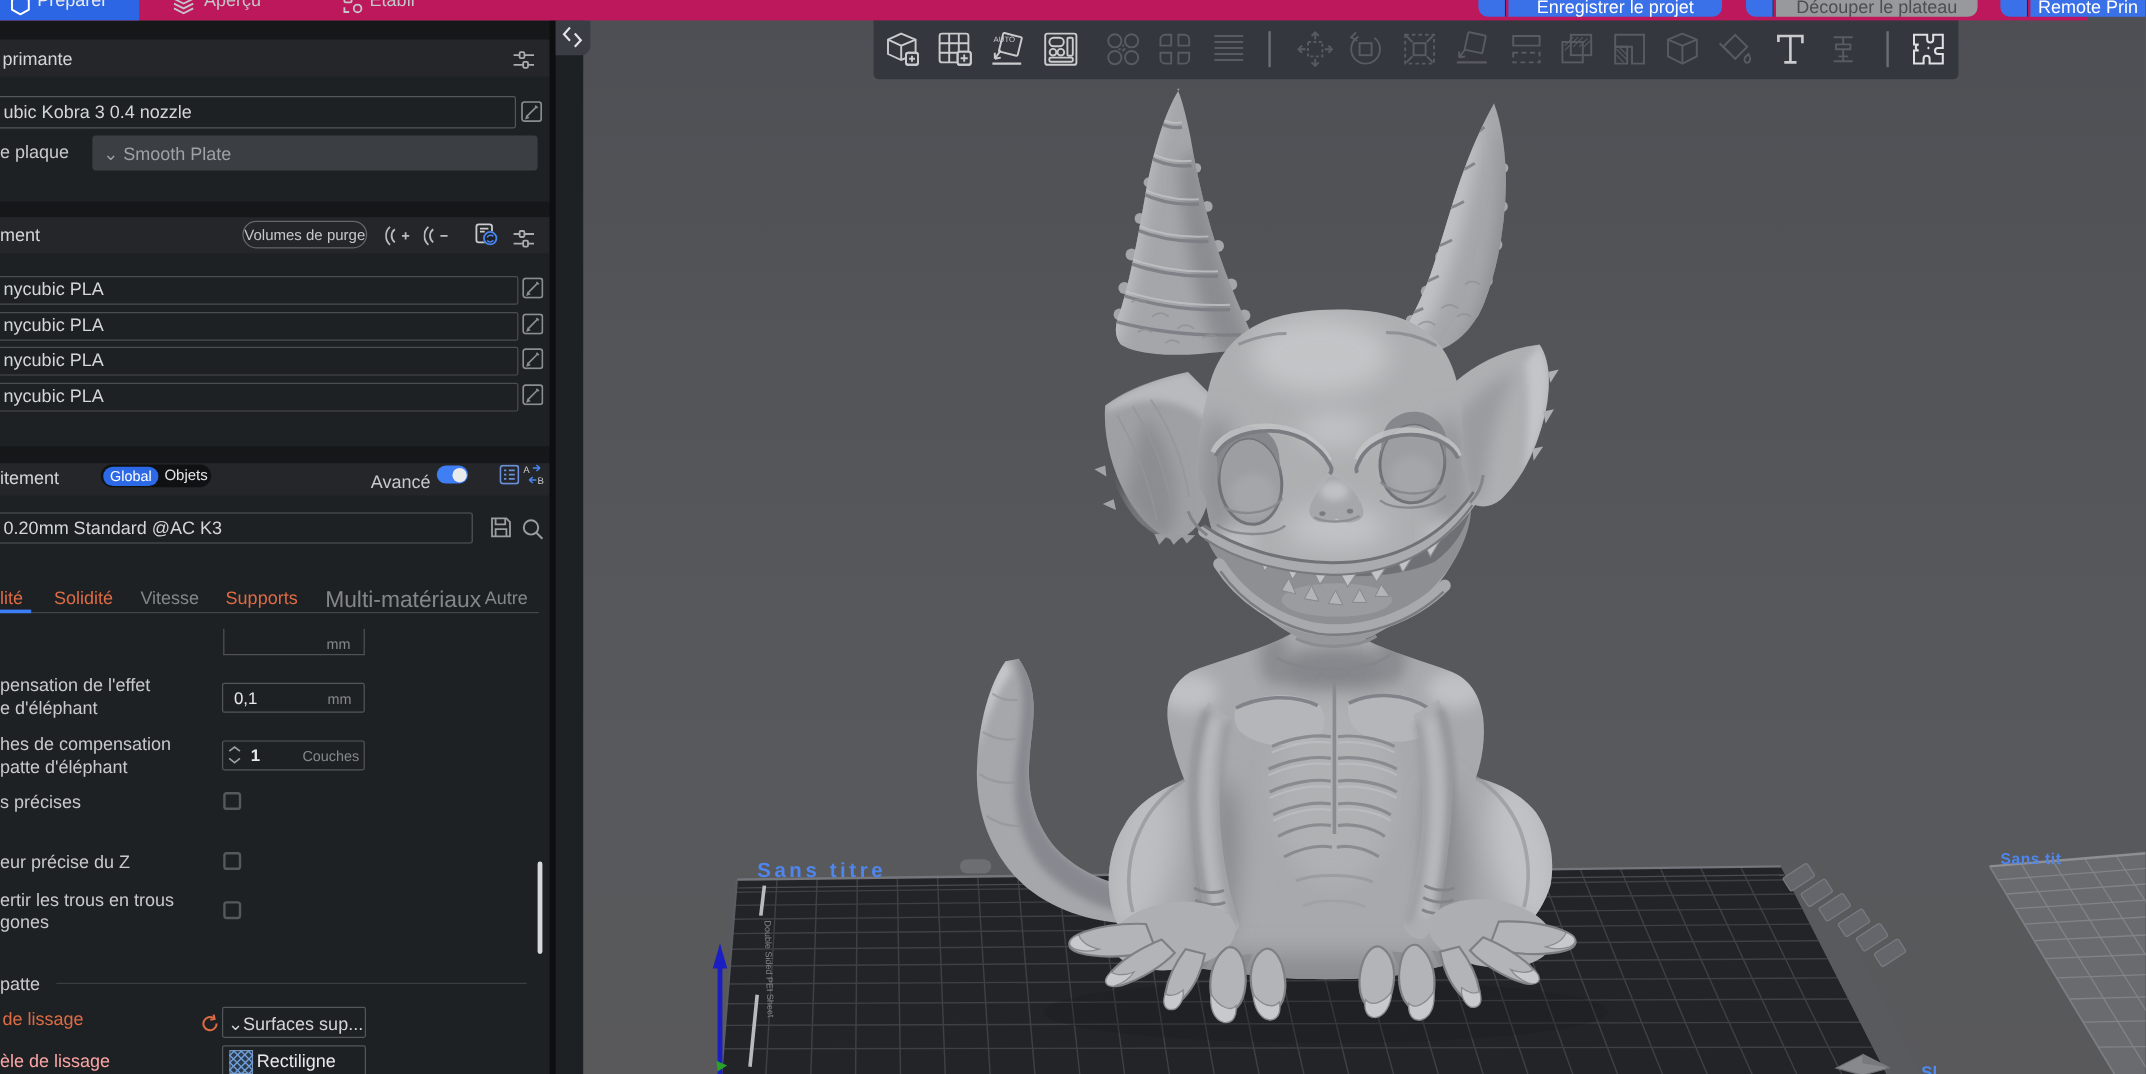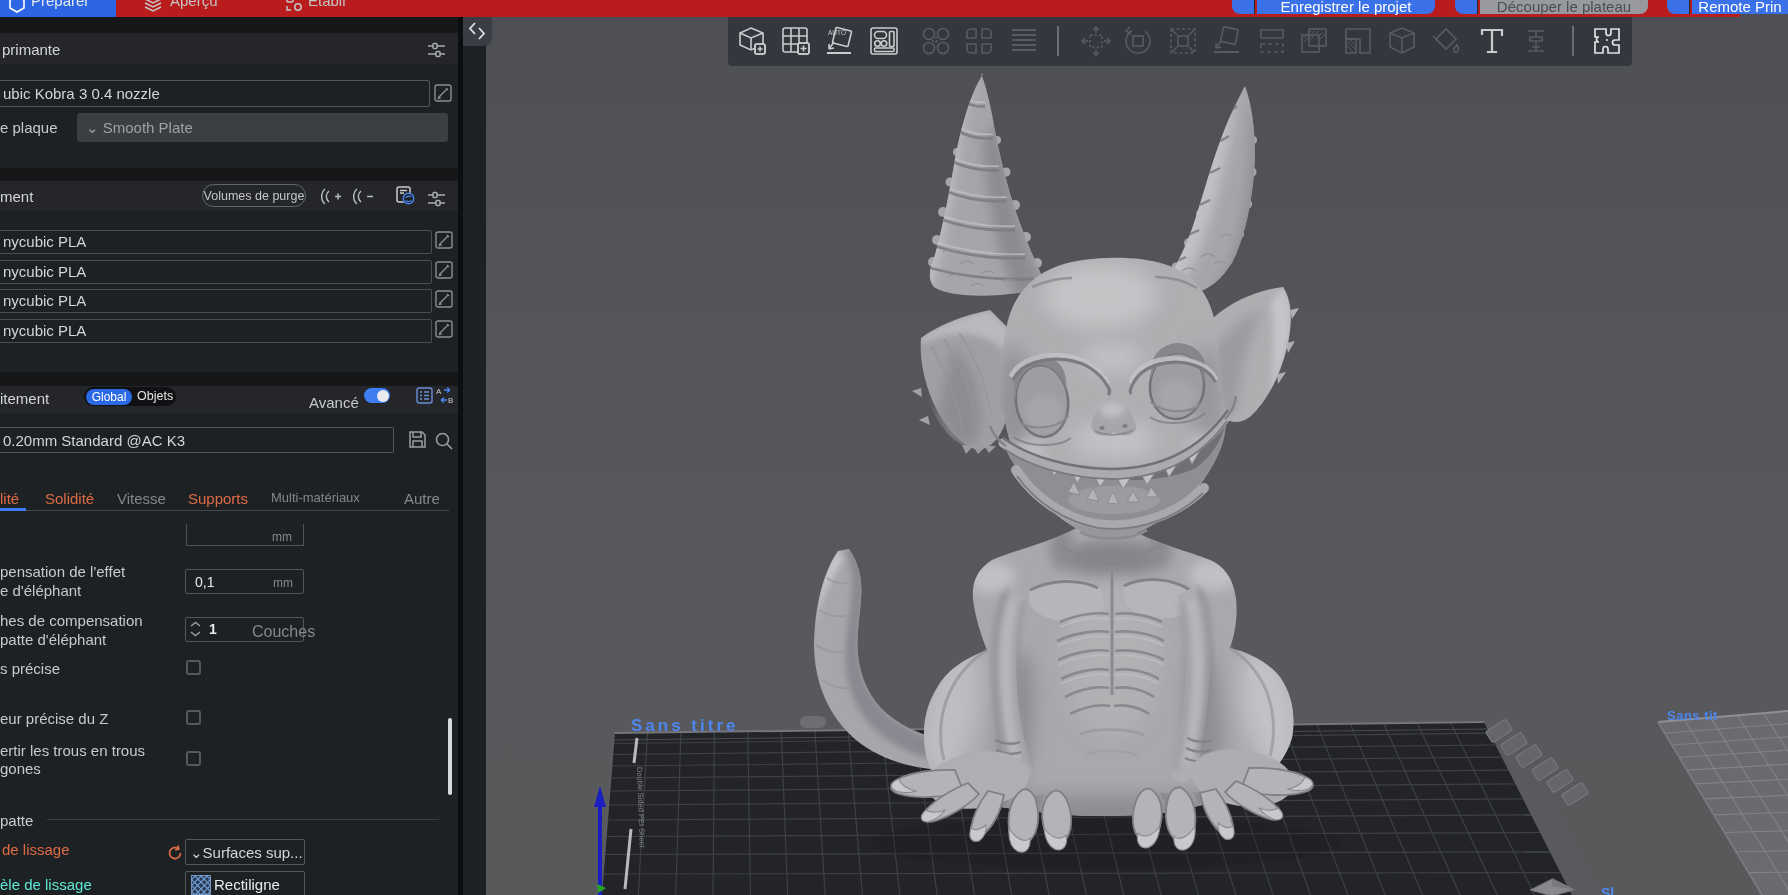--- a/index.html
+++ b/index.html
@@ -1,18 +1,18 @@
 <!DOCTYPE html>
 <html><head><meta charset="utf-8">
 <style>
 *{margin:0;padding:0;box-sizing:border-box}
 html,body{width:1788px;height:895px;overflow:hidden;background:#55565a;font-family:"Liberation Sans",sans-serif;}
 .abs{position:absolute}
 #stage{position:relative;width:1788px;height:895px;overflow:hidden}
-#topbar{position:absolute;left:0;top:0;width:1740px;height:17px;background:#b91c1c;z-index:30}
+#topbar{position:absolute;left:0;top:0;width:1740px;height:17px;background:#be185d;z-index:30}
 #tabP{position:absolute;left:0;top:0;width:116px;height:17px;background:#2c66e4}
 .tabtxt{position:absolute;top:-8px;font-size:15px;color:#e8eaec;white-space:nowrap}
 .tabtxt2{position:absolute;top:-8px;font-size:15px;color:#c3c5c8;white-space:nowrap}
 .tbtn{position:absolute;top:-9px;height:23px;border-radius:9px;font-size:15px;color:#fff;text-align:center;white-space:nowrap}
 #panel{position:absolute;left:0;top:17px;width:486px;height:878px;background:#1e2124;z-index:20;overflow:hidden}
 #paneledge{position:absolute;left:458px;top:17px;width:5px;height:878px;background:#0c0e0f;z-index:21}
 #collapse{position:absolute;left:463px;top:17px;width:29px;height:29px;background:#3a3d44;border-radius:0 0 8px 0;z-index:21;color:#e2e4e6}
 .hdr{position:absolute;left:0;width:458px;background:#242629}
 .gap{position:absolute;left:0;width:458px;background:#151718}
 .ptxt{color:#d3d5d7;font-size:15px;position:absolute;white-space:nowrap}
@@ -740,61 +740,61 @@
       <svg class="icon" style="left:434px;top:414px" width="20" height="20" viewBox="0 0 20 20">
         <g stroke="#9a9da1" stroke-width="1.6" fill="none">
           <circle cx="8.5" cy="8.5" r="6"></circle>
           <path d="M13 13 l5,5"></path>
         </g>
       </svg>
       <div class="abs" style="left:0px;top:473px;color:#dd6b44;font-size:15px;white-space:nowrap">lité</div>
       <div class="abs" style="left:45px;top:473px;color:#dd6b44;font-size:15px;white-space:nowrap">Solidité</div>
       <div class="abs" style="left:117px;top:473px;color:#83868b;font-size:15px;white-space:nowrap">Vitesse</div>
       <div class="abs" style="left:188px;top:473px;color:#dd6b44;font-size:15px;white-space:nowrap">Supports</div>
-      <div class="abs" style="left:271px;top:473px;color:#83868b;font-size:13px;white-space:nowrap">Multi-matériaux</div>
+      <div class="abs" style="left:271px;top:473px;color:#83868b;font-size:19px;white-space:nowrap">Multi-matériaux</div>
       <div class="abs" style="left:404px;top:473px;color:#83868b;font-size:15px;white-space:nowrap">Autre</div>
       <div class="abs" style="left:0;top:493px;width:449px;height:1px;background:#43464b"></div>
       <div class="abs" style="left:0;top:490.5px;width:26px;height:3.5px;background:#3b7df4"></div>
       <div class="abs" style="left:186px;top:507px;width:118px;height:22px;border:1px solid #4f5257;border-top:none"></div>
       <div class="gtxt" style="left:272px;top:513px;font-size:12px">mm</div>
       <div class="ltxt" style="left:0px;top:546px">pensation de l'effet</div>
       <div class="ltxt" style="left:0px;top:565px">e d'éléphant</div>
       <div class="inbox" style="left:185px;top:552px;width:119px;height:25px;background:none"></div>
       <div class="abs" style="left:195px;top:557px;color:#e8e9eb;font-size:14px">0,1</div>
       <div class="gtxt" style="left:273px;top:559px;font-size:12px">mm</div>
       <div class="ltxt" style="left:0px;top:595px">hes de compensation</div>
       <div class="ltxt" style="left:0px;top:614px">patte d'éléphant</div>
       <div class="inbox" style="left:185px;top:600px;width:119px;height:25px;background:none"></div>
       <svg class="icon" style="left:189px;top:603px" width="13" height="19" viewBox="0 0 13 19">
         <g stroke="#9a9da1" stroke-width="1.4" fill="none">
           <path d="M2 6 l4.5,-3.5 L11 6"></path>
           <path d="M2 12 l4.5,3.5 L11 12"></path>
         </g>
       </svg>
       <div class="abs" style="left:209px;top:604px;color:#e8e9eb;font-size:14px;font-weight:bold">1</div>
-      <div class="gtxt" style="left:252px;top:606px;font-size:16px">Couches</div>
-      <div class="ltxt" style="left:0px;top:643px">s précise</div>
+      <div class="gtxt" style="left:252px;top:606px;font-size:12px">Couches</div>
+      <div class="ltxt" style="left:0px;top:643px">s précises</div>
       <div class="cb" style="left:186px;top:643px"></div>
       <div class="ltxt" style="left:0px;top:693px">eur précise du Z</div>
       <div class="cb" style="left:186px;top:693px"></div>
       <div class="ltxt" style="left:0px;top:725px">ertir les trous en trous</div>
       <div class="ltxt" style="left:0px;top:743px">gones</div>
       <div class="cb" style="left:186px;top:734px"></div>
       <div class="ptxt" style="left:0px;top:795px;color:#c9cbce">patte</div>
       <div class="abs" style="left:47px;top:802px;width:392px;height:1px;background:#3a3d41"></div>
       <div class="abs" style="left:2px;top:824px;color:#dd6b44;font-size:15px">de lissage</div>
       <svg class="icon" style="left:167px;top:828px" width="16" height="16" viewBox="0 0 16 16">
         <g stroke="#db6b42" stroke-width="1.7" fill="none">
           <path d="M13.5 8 a 5.5 5.5 0 1 1 -2,-4.2"></path>
           <path d="M11 0.5 l0.8,3.6 L8.2 4.8"></path>
         </g>
       </svg>
       <div class="inbox" style="left:185px;top:822px;width:120px;height:26px;background:none"></div>
       <div class="ptxt" style="left:190px;top:827px">⌄Surfaces sup...</div>
-      <div class="ltxt" style="left:0px;top:859px;color:#5eead4">èle de lissage</div>
+      <div class="ltxt" style="left:0px;top:859px;color:#fca5a5">èle de lissage</div>
       <div class="inbox" style="left:185px;top:854px;width:120px;height:27px;background:none"></div>
       <svg class="icon" style="left:191px;top:858px" width="20" height="20" viewBox="0 0 20 20">
         <rect x="0.5" y="0.5" width="19" height="19" fill="#2c3a4e" stroke="#7a92b5"></rect>
         <g stroke="#6f9fd8" stroke-width="1.2">
           <path d="M0 5 l5,-5 M0 11 l11,-11 M0 17 l17,-17 M4 20 l16,-16 M10 20 l10,-10 M16 20 l4,-4"></path>
           <path d="M15 0 l5,5 M9 0 l11,11 M3 0 l17,17 M0 4 l16,16 M0 10 l10,10 M0 16 l4,4"></path>
         </g>
       </svg>
       <div class="abs" style="left:214px;top:859px;color:#e9eaec;font-size:15px">Rectiligne</div>
       <div class="abs" style="left:448px;top:701px;width:4px;height:77px;background:#d8d9db;border-radius:2px"></div>

